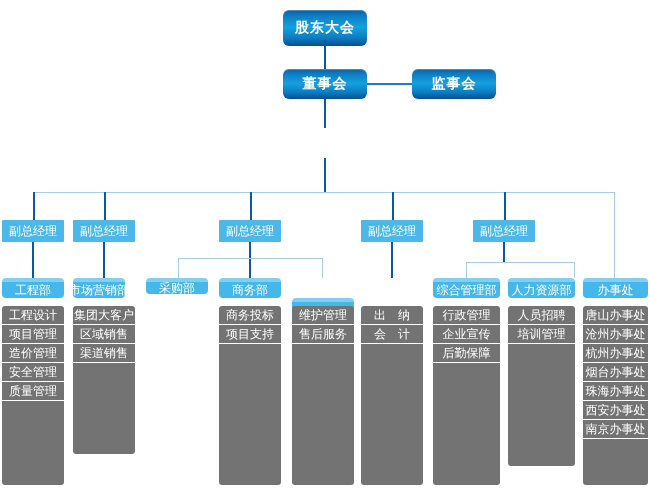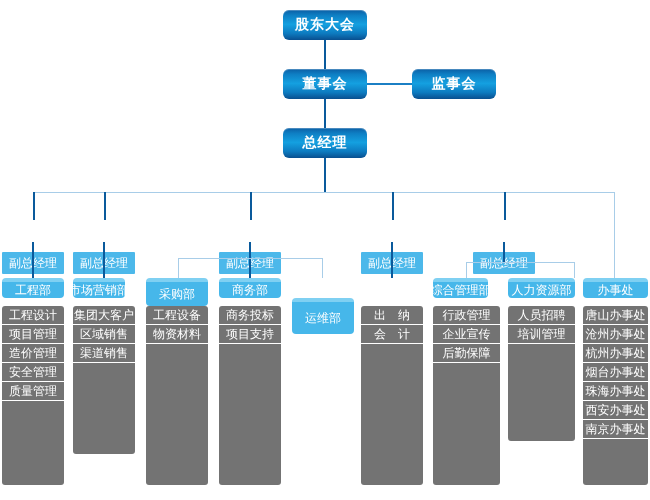--- a/index.html
+++ b/index.html
@@ -28,21 +28,20 @@
 
   
   .vgm{
     position:absolute;
     display:flex;align-items:center;justify-content:center;
     background:#4cb8ea;
     color:#ffffff;
     font-size:12px;
     white-space:nowrap;
     border-radius:1px;
-    margin-top:32px;
   }
 
   
   .dept-head{
     position:absolute;
     display:flex;align-items:center;justify-content:center;
     background:#46b7ea;
     border-top:4px solid #7fd0f2;
     border-radius:4px;
     color:#ffffff;
@@ -75,33 +74,32 @@
   .vline{position:absolute;width:2px;background:#0a5a9c;}
   .vline-lt{position:absolute;width:1px;background:#a8cde8;}
   .hline{position:absolute;height:2px;background:#1b7fc4;}
   .hline-lt{position:absolute;height:1px;background:#a8cde8;}
 </style>
 </head>
 <body>
 
 <div id="chart">
 
-  <div class="pill" style="left:283px;top:10px;width:84px;height:30px;">股东大会</div>
+  <div class="pill" style="left:283px;top:10px;width:84px;height:36px;">股东大会</div>
 
   <div class="vline" style="left:324px;top:40px;height:29px;"></div>
 
   <div class="pill" style="left:283px;top:69px;width:84px;height:30px;">董事会</div>
 
   <div class="hline" style="left:367px;top:83px;width:45px;"></div>
 
   <div class="pill" style="left:412px;top:69px;width:84px;height:30px;">监事会</div>
 
   <div class="vline" style="left:324px;top:99px;height:29px;"></div>
 
-  <div class="pill" style="left:283px;top:128px;width:84px;height:30px;">总经理</div>
 
   <div class="vline" style="left:324px;top:158px;height:34px;"></div>
 
   <div class="hline-lt" style="left:33px;top:192px;width:582px;"></div>
 
   <div class="vline-lt" style="left:33px;top:192px;height:28px;"></div>
   <div class="vline-lt" style="left:614px;top:192px;height:86px;"></div>
 
   <div class="vline" style="left:33px;top:192px;height:28px;"></div>
   <div class="vgm" style="left:2px;top:220px;width:62px;height:22px;">副总经理</div>
@@ -138,49 +136,49 @@
       <div class="leaf">质量管理</div>
     </div>
 
   <div class="dept-head" style="left:73px;top:278px;width:52px;height:20px;">市场营销部</div>
   <div class="dept-body" style="left:73px;top:306px;width:62px;height:148px;">
       <div class="leaf">集团大客户</div>
       <div class="leaf">区域销售</div>
       <div class="leaf">渠道销售</div>
     </div>
 
-  <div class="dept-head" style="left:146px;top:278px;width:62px;height:28px;text-align:right;">采购部</div>
-  <div class="dept-body" style="left:146px;top:306px;width:62px;height:179px;">
-      <div class="leaf">工程设备</div>
-      <div class="leaf">物资材料</div>
-    </div>
+  <div class="dept-head" style="left:146px;top:278px;width:62px;height:16px;text-align:right;">采购部</div>
 
   <div class="dept-head" style="left:219px;top:278px;width:62px;height:20px;">商务部</div>
   <div class="dept-body" style="left:219px;top:306px;width:62px;height:179px;">
       <div class="leaf">商务投标</div>
       <div class="leaf">项目支持</div>
     </div>
 
   <div class="dept-head" style="left:292px;top:278px;width:62px;height:36px;margin-top:20px;">运维部</div>
+  <div class="dept-body" style="left:292px;top:306px;width:62px;height:179px;">
+      <div class="leaf">维护管理</div>
+      <div class="leaf">售后服务</div>
+    </div>
 
   <div class="dept-head" style="left:361px;top:278px;width:62px;height:20px;margin-top:40px;">财务部</div>
   <div class="dept-body" style="left:361px;top:306px;width:62px;height:179px;">
       <div class="leaf">出　纳</div>
       <div class="leaf">会　计</div>
     </div>
 
-  <div class="dept-head" style="left:433px;top:278px;width:55px;height:20px;">综合管理部</div>
+  <div class="dept-head" style="left:433px;top:278px;width:67px;height:20px;">综合管理部</div>
   <div class="dept-body" style="left:433px;top:306px;width:67px;height:179px;">
       <div class="leaf">行政管理</div>
       <div class="leaf">企业宣传</div>
       <div class="leaf">后勤保障</div>
     </div>
 
   <div class="dept-head" style="left:508px;top:278px;width:67px;height:20px;">人力资源部</div>
-  <div class="dept-body" style="left:508px;top:306px;width:67px;height:135px;font-family:Liberation Serif, serif;">
+  <div class="dept-body" style="left:508px;top:306px;width:67px;height:160px;font-family:Liberation Serif, serif;">
       <div class="leaf">人员招聘</div>
       <div class="leaf">培训管理</div>
     </div>
 
   <div class="dept-head" style="left:583px;top:278px;width:65px;height:20px;">办事处</div>
   <div class="dept-body" style="left:583px;top:306px;width:65px;height:179px;">
       <div class="leaf">唐山办事处</div>
       <div class="leaf">沧州办事处</div>
       <div class="leaf">杭州办事处</div>
       <div class="leaf">烟台办事处</div>

